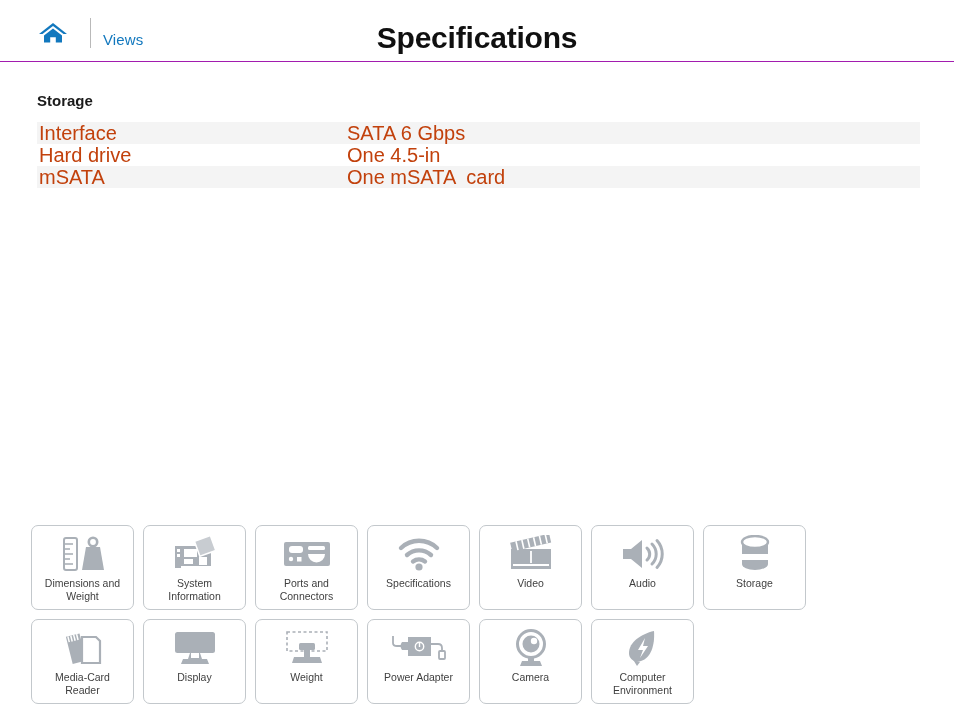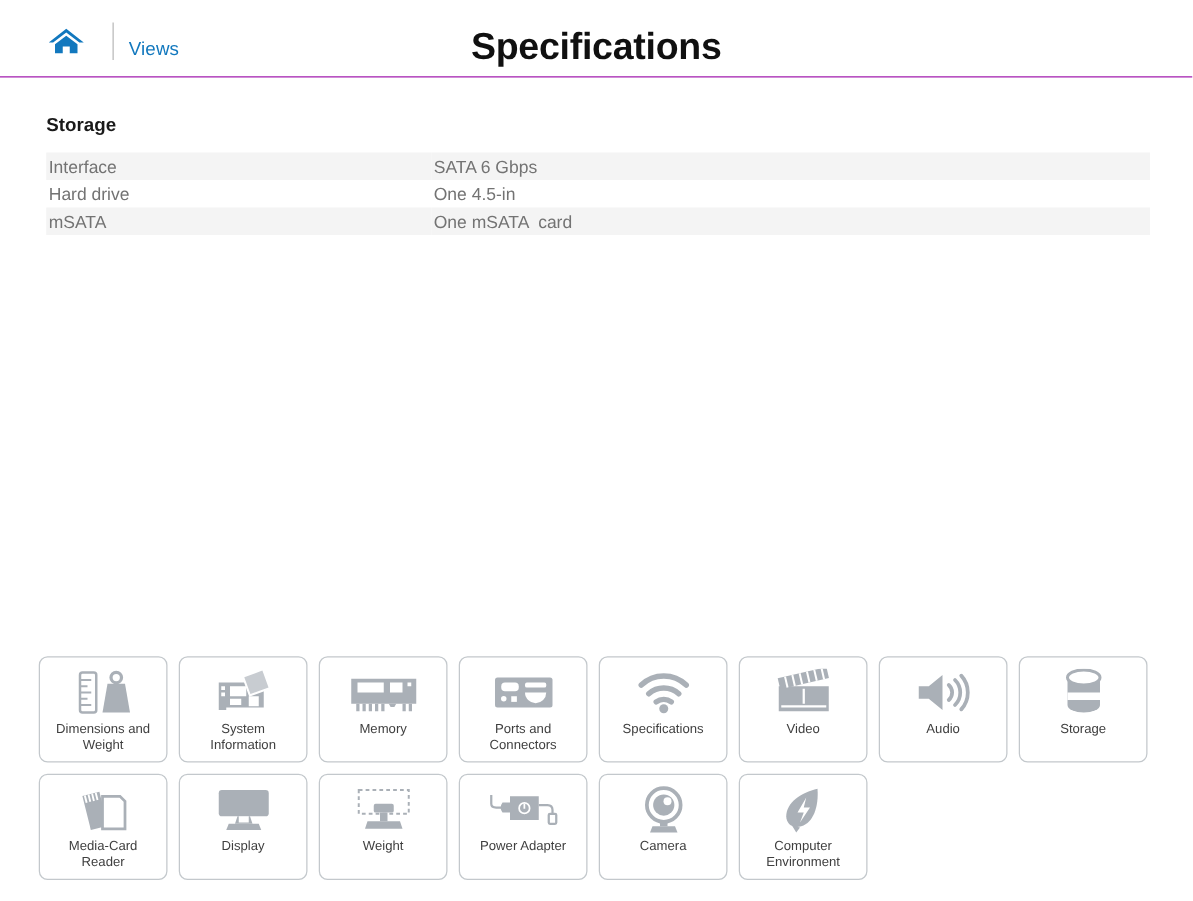--- a/index.html
+++ b/index.html
@@ -66,22 +66,22 @@
   #spec-table {
     position: absolute;
     left: 37px; top: 60px;
     width: 883px;
     border-collapse: collapse;
   }
   #spec-table tr { height: 22px; }
   #spec-table tr.alt { background: #f4f4f4; }
   #spec-table td {
     padding: 0 0 0 2px;
-    font-size: 14px;
-    color: #737373;
+    font-size: 20px;
+    color: #c2410c;
     vertical-align: middle;
     line-height: 22px;
     white-space: pre;
   }
   #spec-table td.key { width: 308px; }
 
   
   #icon-grid {
     position: absolute;
     left: 31px;
@@ -202,41 +202,20 @@
           <rect x="10" y="20" width="3" height="3" fill="#ffffff"></rect>
           <g transform="rotate(-20 38 13)">
             <rect x="30" y="4" width="17" height="16" fill="#c8ccd1" stroke="#ffffff" stroke-width="1.6"></rect>
           </g>
         </svg>
       </div>
       <div class="icon-label">System
 Information</div>
     </div>
 
-    <div class="icon-card">
-      <div class="icon-art">
-        <svg width="58" height="34" viewBox="0 0 58 34">
-          <rect x="3" y="6" width="52" height="20" fill="#aab0b7"></rect>
-          <rect x="8" y="9" width="21" height="8" fill="#ffffff"></rect>
-          <rect x="34" y="9" width="10" height="8" fill="#ffffff"></rect>
-          <rect x="48" y="9" width="3" height="3" fill="#ffffff"></rect>
-          <g fill="#aab0b7">
-            <rect x="7" y="26" width="2.6" height="6"></rect>
-            <rect x="12" y="26" width="2.6" height="6"></rect>
-            <rect x="17" y="26" width="2.6" height="6"></rect>
-            <rect x="22" y="26" width="2.6" height="6"></rect>
-            <rect x="27" y="26" width="2.6" height="6"></rect>
-            <rect x="44" y="26" width="2.6" height="6"></rect>
-            <rect x="49" y="26" width="2.6" height="6"></rect>
-          </g>
-          <path d="M33 26 h6 l-1.5 2.5 h-3 z" fill="#aab0b7"></path>
-        </svg>
-      </div>
-      <div class="icon-label">Memory</div>
-    </div>
 
     <div class="icon-card">
       <div class="icon-art">
         <svg width="52" height="34" viewBox="0 0 52 34">
           <rect x="3" y="5" width="46" height="24" rx="2" fill="#aab0b7"></rect>
           <rect x="8" y="9" width="14" height="7" rx="3" fill="#ffffff"></rect>
           <rect x="27" y="9" width="17" height="4" rx="1.5" fill="#ffffff"></rect>
           <path d="M27 17 h17 a8.5 8.5 0 0 1 -17 0 z" fill="#ffffff"></path>
           <circle cx="10" cy="22" r="2.2" fill="#ffffff"></circle>
           <rect x="16" y="20" width="4.5" height="4.5" fill="#ffffff"></rect>

